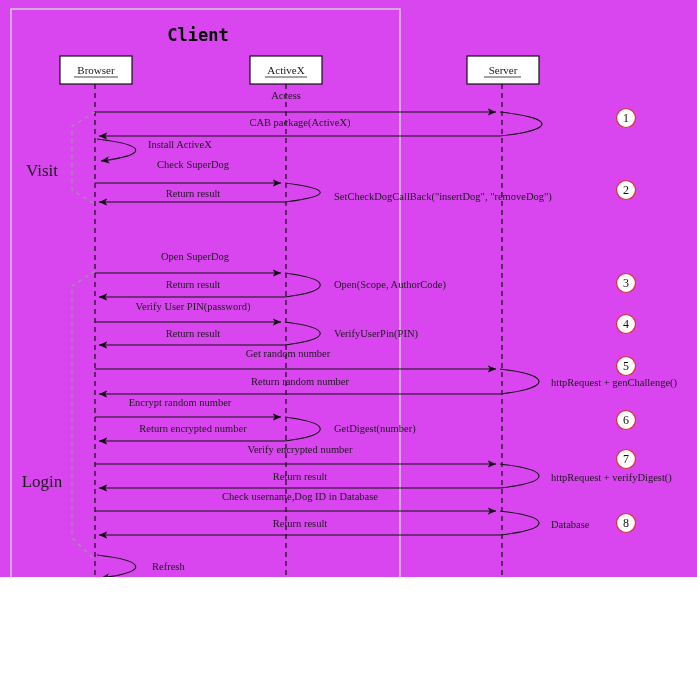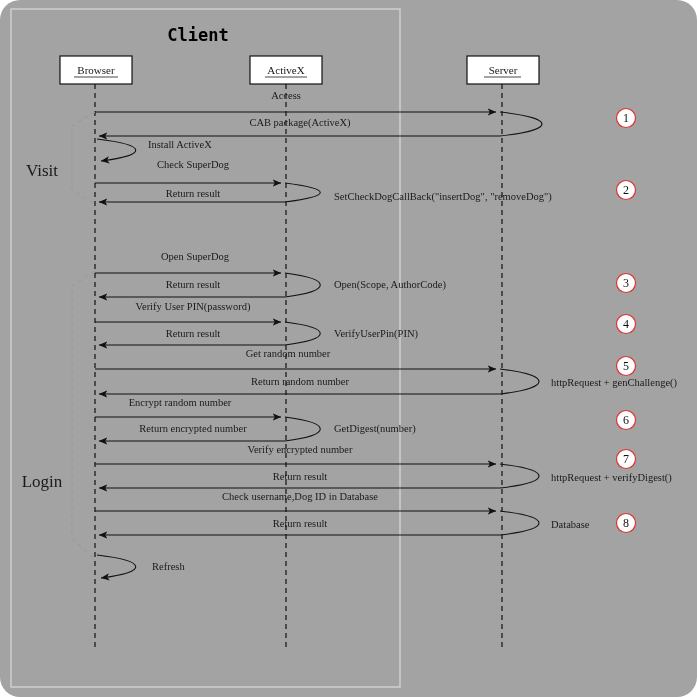--- a/index.html
+++ b/index.html
@@ -1,17 +1,17 @@
 <!DOCTYPE html>
 <html><head>
 <meta charset="utf-8">
 <style>
   html,body{margin:0;padding:0;background:#ffffff;}
   body{width:697px;height:697px;font-family:"Liberation Serif",serif;color:#000;}
-  #stage{position:relative;width:697px;height:697px;overflow:hidden;background:#a3a3a3;border-radius:20px;}
+  #stage{position:relative;width:697px;height:577px;overflow:hidden;background:#d946ef;}
   svg#diagram{position:absolute;left:0;top:0;width:697px;height:697px;}
   .lbl{font-family:"Liberation Serif",serif;font-size:10.5px;fill:#1a1a1a;}
   .lbl-actor{font-family:"Liberation Serif",serif;font-size:11px;fill:#1a1a1a;}
   .lbl-phase{font-family:"Liberation Serif",serif;font-size:17px;fill:#1a1a1a;}
   .lbl-title{font-family:"DejaVu Sans Mono",monospace;font-size:17px;font-weight:bold;fill:#000;}
   .lbl-num{font-family:"Liberation Serif",serif;font-size:12px;fill:#111;}
   .solid{stroke:#111;stroke-width:1.1;fill:none;}
   .dash-life{stroke:#111;stroke-width:1.2;fill:none;stroke-dasharray:5 4;}
   .dash-brace{stroke:#9a9a9a;stroke-width:1.1;fill:none;stroke-dasharray:4 4;}
   .frame{stroke:#d2d2d2;stroke-width:1.4;fill:none;}

